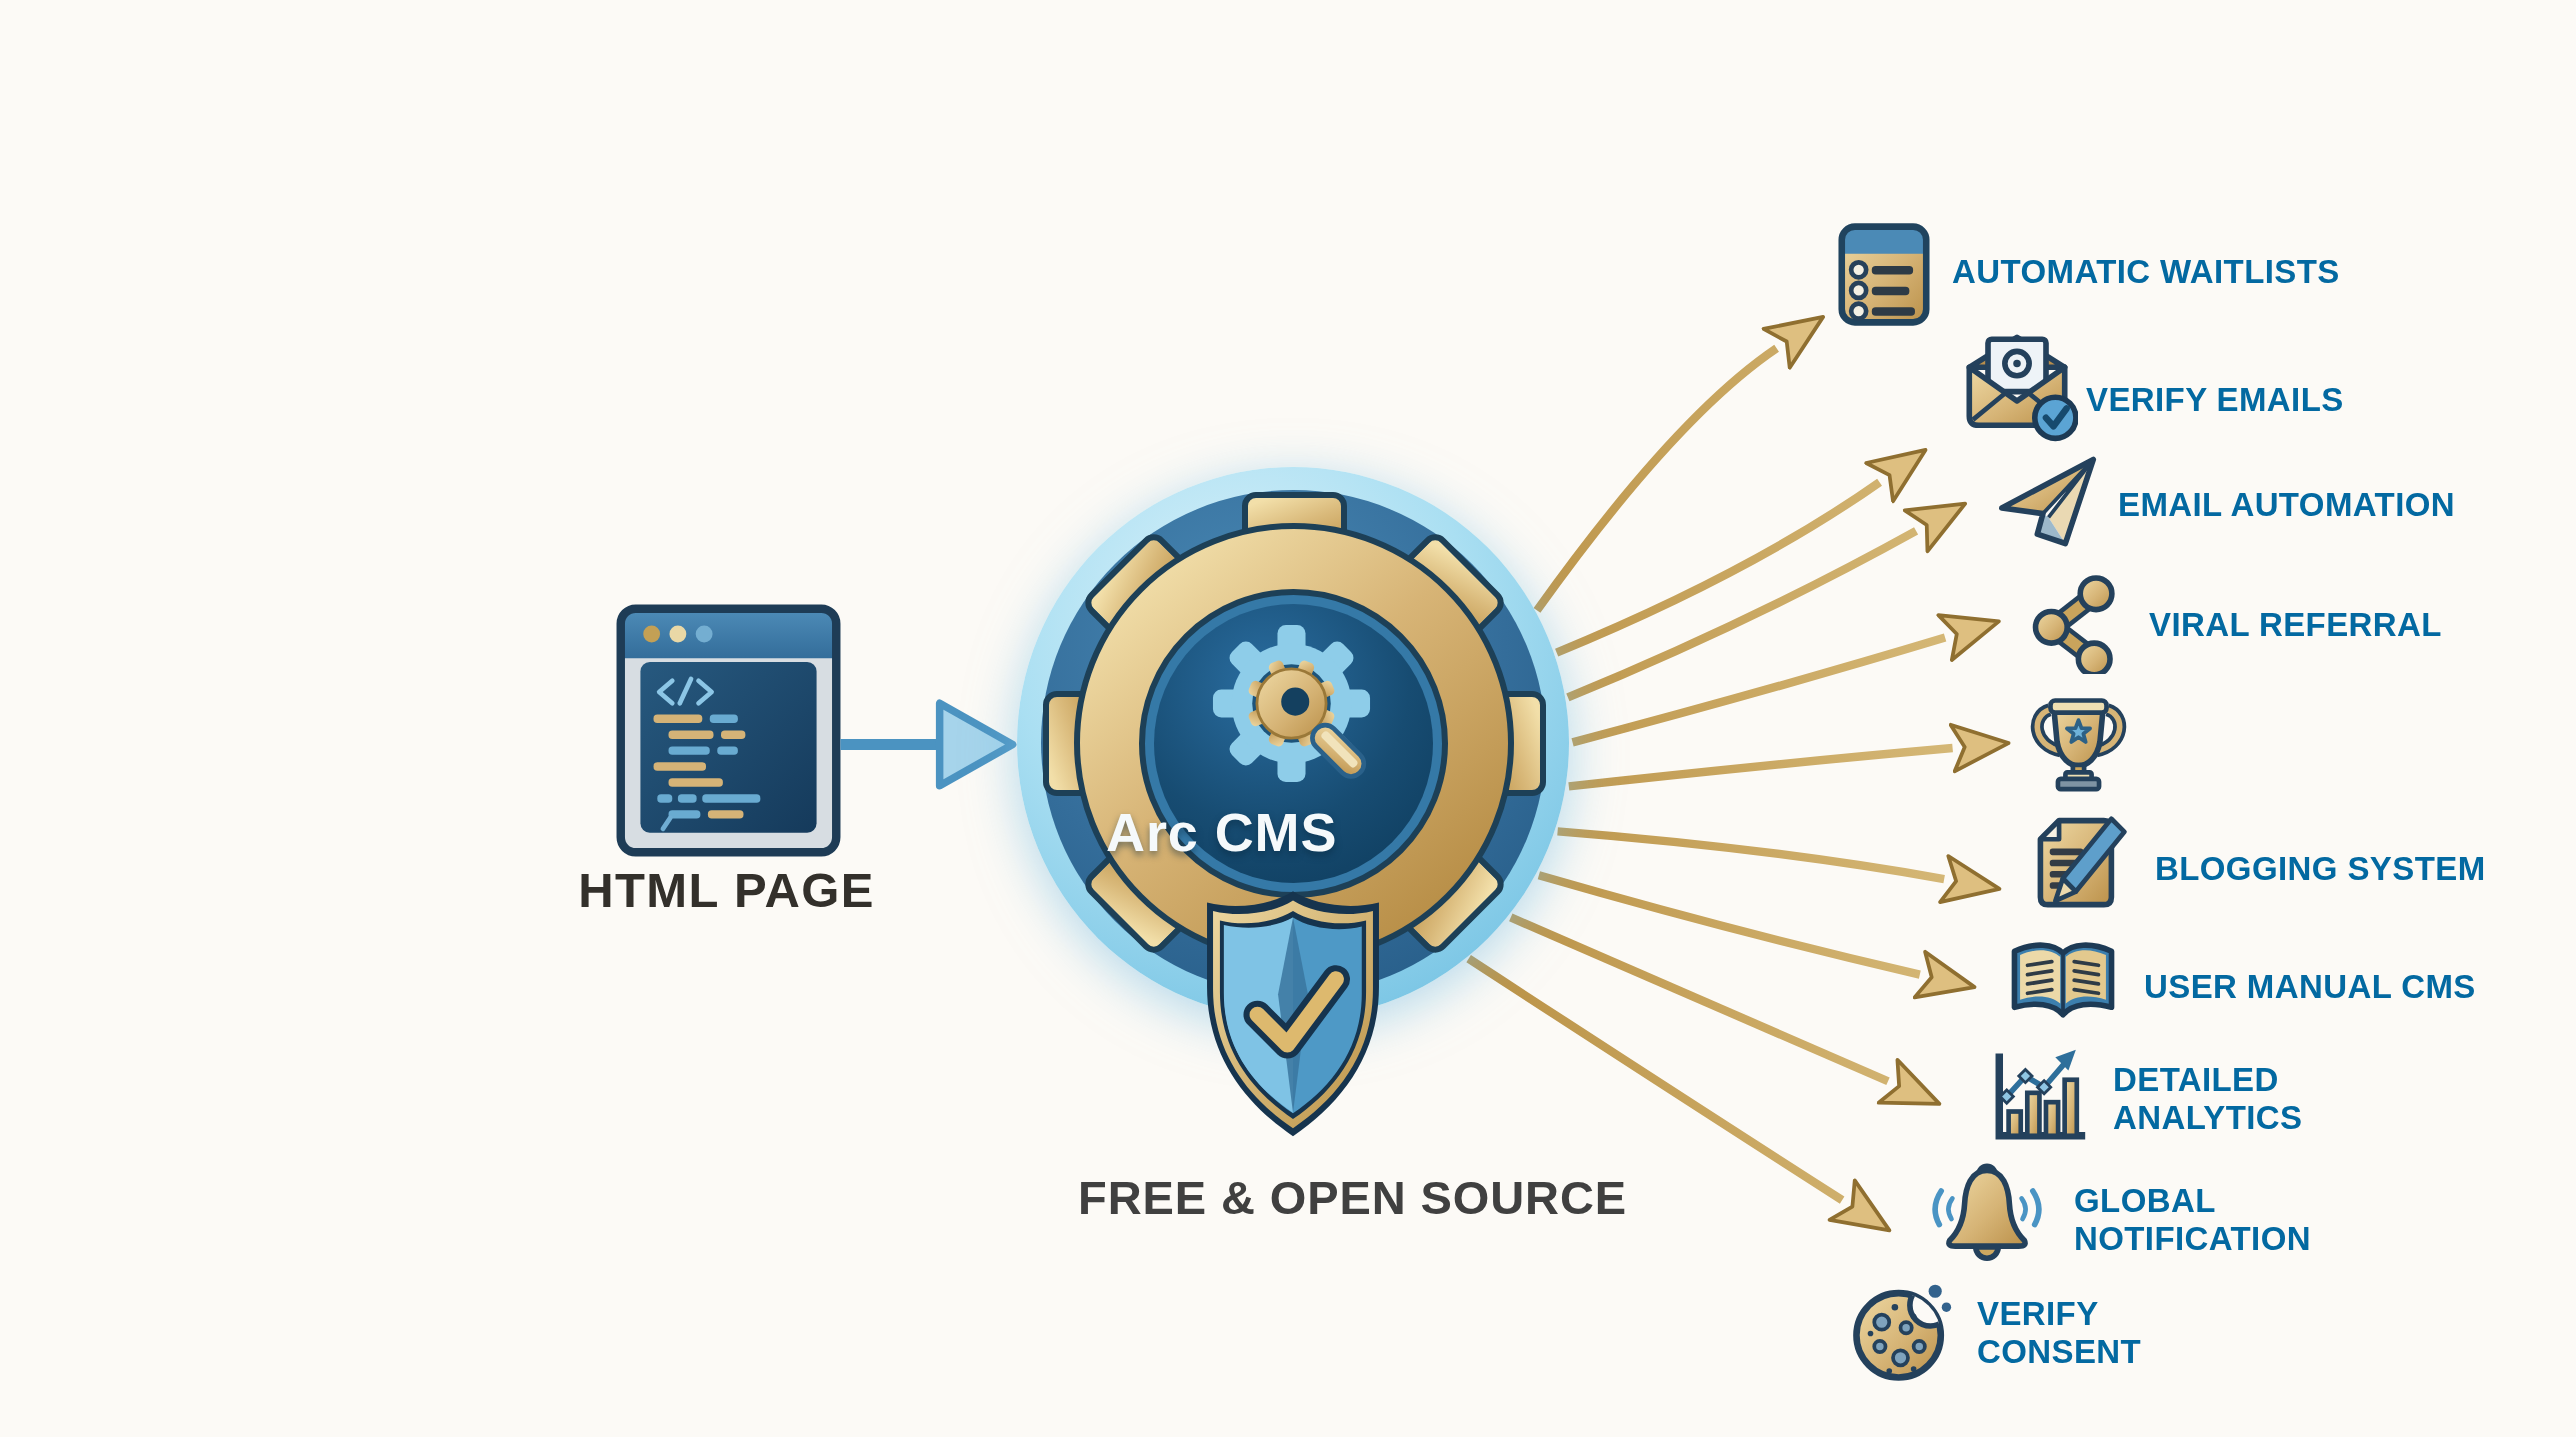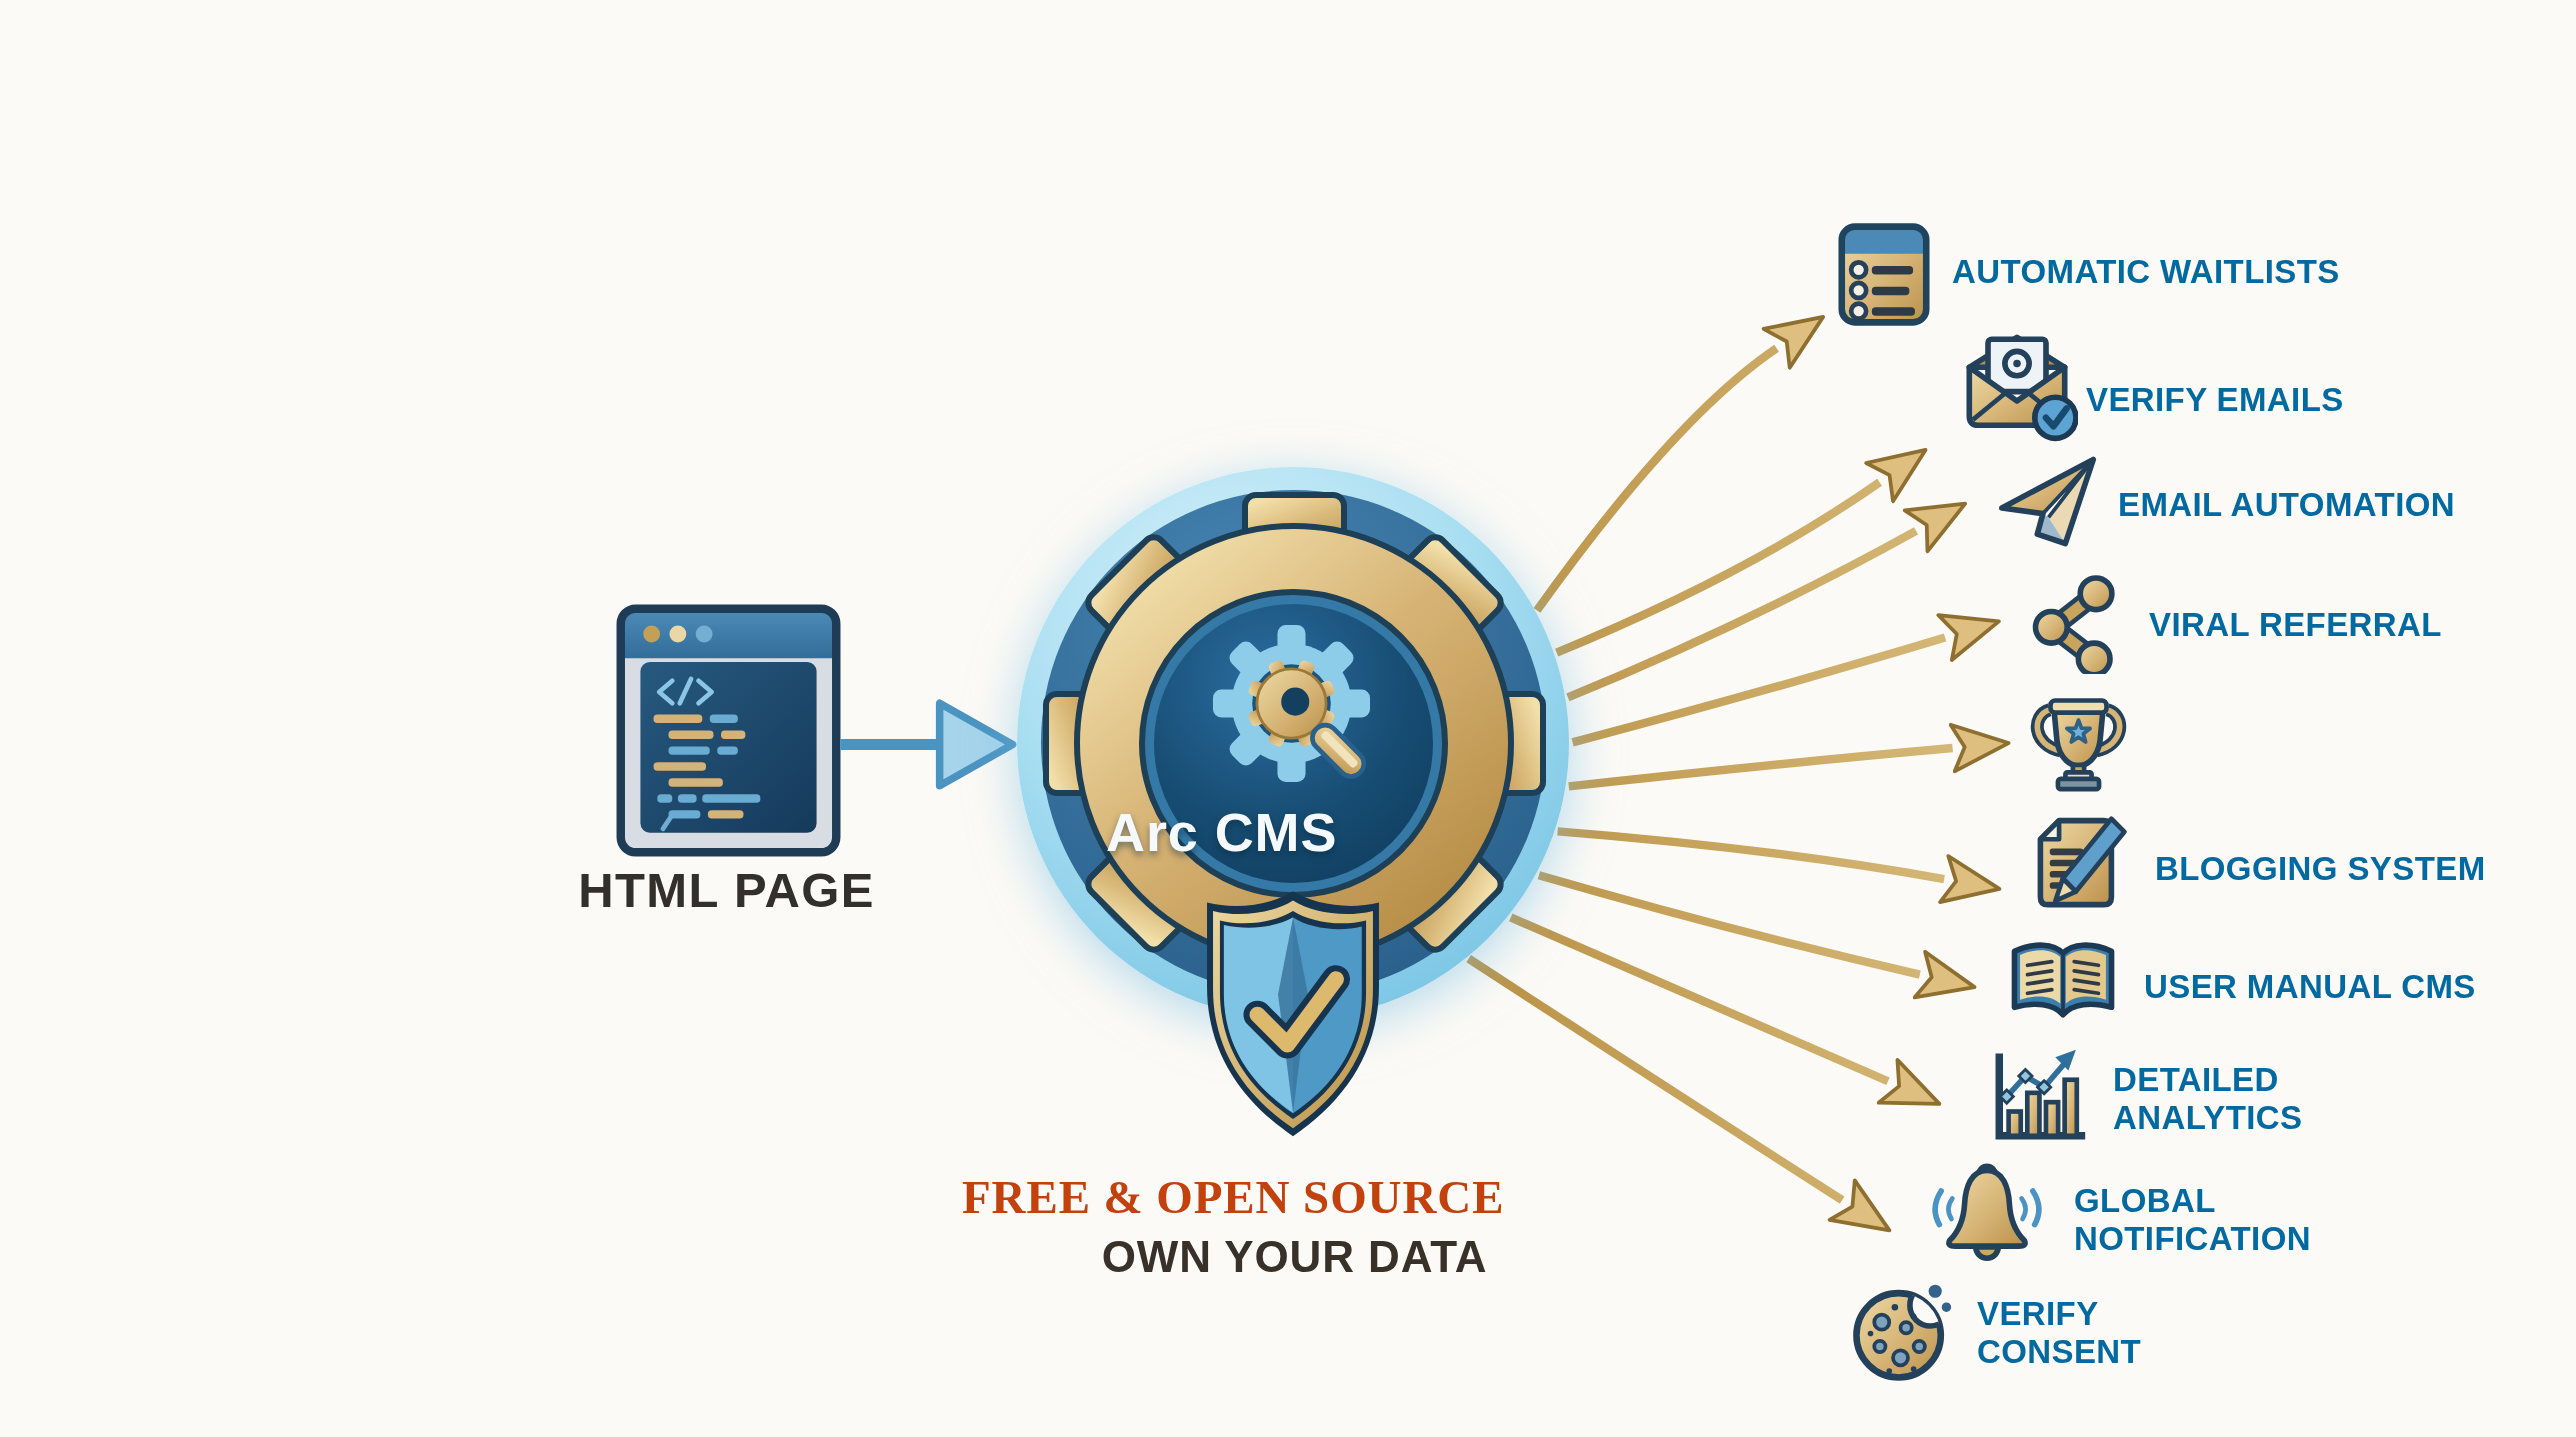--- a/index.html
+++ b/index.html
@@ -36,23 +36,23 @@
     text-align: left;
     font-size: 54px; font-weight: 700;
     color: #f5f9fb;
     letter-spacing: 0.9px;
     text-shadow: 0 3.7px 7.5px rgba(8, 40, 62, 0.5);
     z-index: 30;
   }
   .tagline1 {
     position: absolute;
     left: 962px; top: 1170px; width: 665px;
-    text-align: left;
+    text-align: right;
     font-size: 47px; font-weight: 700;
-    color: #c2410c; letter-spacing: 0.9px; font-family: Liberation Serif, serif;
+    color: #404040; letter-spacing: 0.9px;
   }
   .tagline2 {
     position: absolute;
     left: 962px; top: 1232px; width: 665px;
     text-align: center;
     font-size: 44px; font-weight: 700;
     color: #38312a; letter-spacing: 0.9px;
   }
 
   
@@ -246,21 +246,20 @@
     <path d="M122,10 C100,24 62,30 30,22 L30,112 C30,184 69,236 122,272 C175,236 214,184 214,112 L214,22 C182,30 144,24 122,10 Z" fill="url(#shGold)" transform="translate(122,150) scale(0.93) translate(-122,-150)"></path>
     <path d="M122,10 C100,24 62,30 30,22 L30,112 C30,184 69,236 122,272 C175,236 214,184 214,112 L214,22 C182,30 144,24 122,10 Z" fill="#16344e" transform="translate(122,150) scale(0.85) translate(-122,-150)"></path>
     <path d="M122,10 C100,24 62,30 30,22 L30,112 C30,184 69,236 122,272 C175,236 214,184 214,112 L214,22 C182,30 144,24 122,10 Z" fill="#4e99c6" transform="translate(122,150) scale(0.80) translate(-122,-150)"></path>
     <path d="M122,38 C104,48 76,52 48,46 L48,119 C48,177 79,218 122,247 Z" fill="#7fc3e5"></path>
     <path d="M122,38 L106,120 L122,247 L138,120 Z" fill="#39769f" opacity="0.85"></path>
     <path d="M84,142 L116,174 L168,104" fill="none" stroke="#16344e" stroke-width="30" stroke-linecap="round" stroke-linejoin="round"></path>
     <path d="M84,142 L116,174 L168,104" fill="none" stroke="#ddb96e" stroke-width="17" stroke-linecap="round" stroke-linejoin="round"></path>
   </svg>
 
   <div class="tagline1">FREE &amp; OPEN SOURCE</div>
-  <div class="tagline2">OWN YOUR DATA</div>
 
   <svg class="feat-icon" style="left:1837px;top:221px;width:94px;height:107px" viewBox="0 0 100 114">
     <rect x="5" y="6" width="90" height="102" rx="14" fill="url(#gGold)"></rect>
     <path d="M5,20 a14,14 0 0 1 14,-14 h62 a14,14 0 0 1 14,14 v15 h-90 z" fill="#4b8ab6"></path>
     <rect x="5" y="6" width="90" height="102" rx="14" fill="none" stroke="#20435e" stroke-width="7"></rect>
     <g>
       <circle cx="23" cy="52" r="8" fill="#f4f0e4" stroke="#27415a" stroke-width="5"></circle>
       <rect x="37" y="48" width="44" height="9" rx="4" fill="#2e3b46"></rect>
       <circle cx="23" cy="74" r="8" fill="#f4f0e4" stroke="#27415a" stroke-width="5"></circle>
       <rect x="37" y="70" width="40" height="9" rx="4" fill="#2e3b46"></rect>

